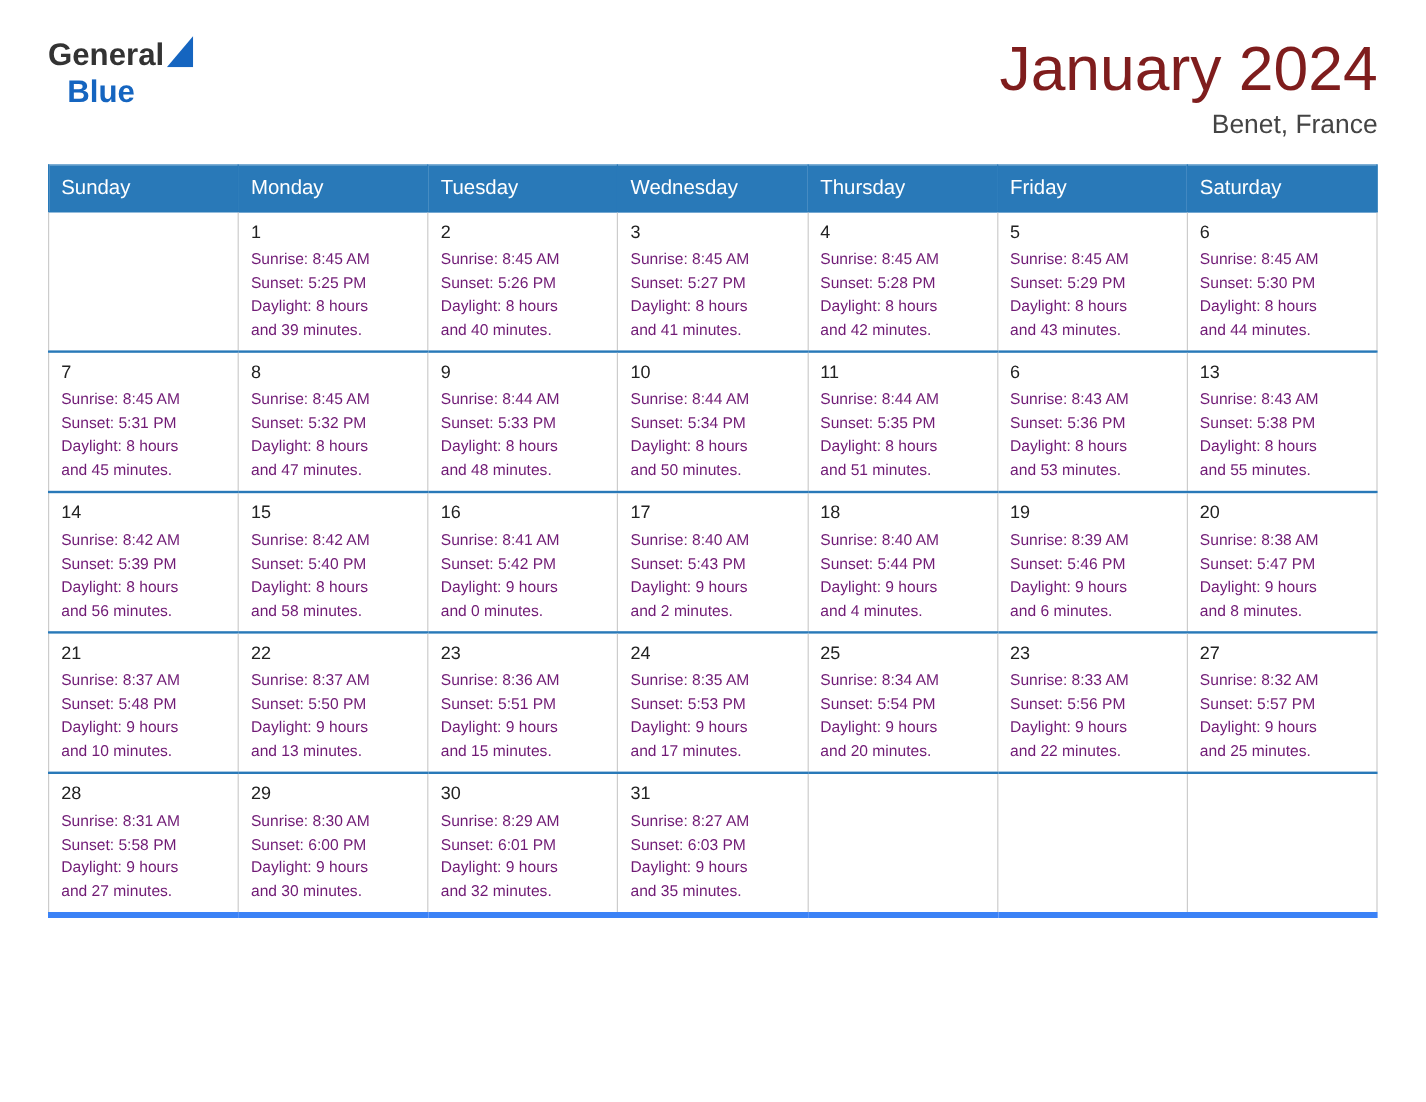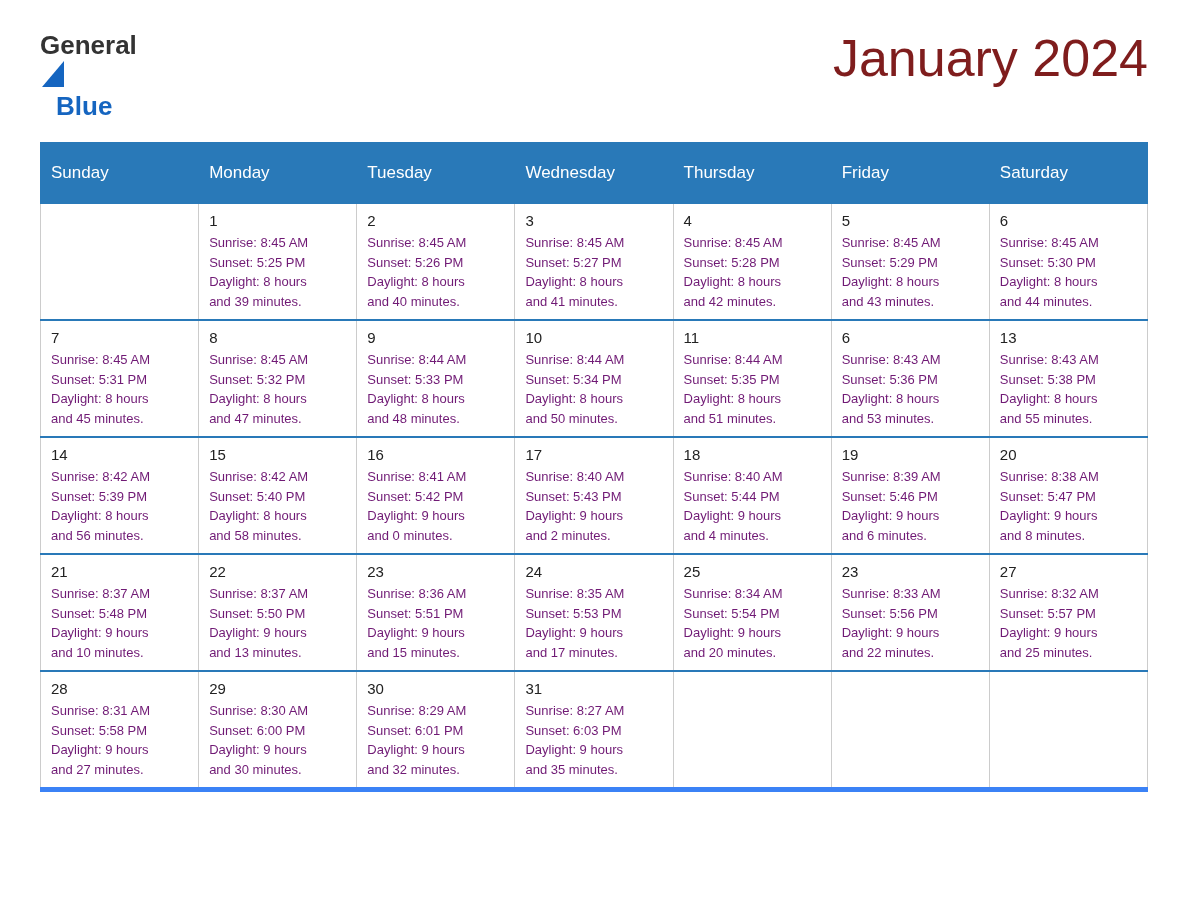--- a/index.html
+++ b/index.html
@@ -25,22 +25,21 @@
       font-size: 26px;
       font-weight: bold;
       color: #1565c0;
     }
     .logo-wrapper {
       display: flex;
       flex-direction: column;
     }
     .logo-top {
       display: flex;
-      align-items: flex-start;
-      flex-direction: column;
+      align-items: flex-end;
     }
     .title-block {
       text-align: right;
     }
     .month-title {
       font-size: 52px;
       font-weight: normal;
       color: #7f1d1d;
       line-height: 1.1;
     }
@@ -52,21 +51,21 @@
     .calendar {
       width: 100%;
       border-collapse: collapse;
       border: 1px solid #2979b8;
     }
     .calendar thead tr th {
       background-color: #2979b8;
       color: #fff;
       font-size: 17px;
       font-weight: normal;
-      padding: 20px 10px;
+      padding: 9px 10px;
       text-align: left;
       border: 1px solid #2979b8;
     }
     .calendar tbody tr td {
       vertical-align: top;
       padding: 8px 10px;
       border: 1px solid #ccc;
       border-bottom: 2px solid #2979b8;
       font-size: 13px;
       color: #333;
@@ -104,20 +103,21 @@
           <polygon points="0,26 22,26 22,0" fill="#1565c0"></polygon>
         </svg>
       </div>
     </div>
     <div>
       <span class="logo-text-blue" style="margin-left: 16px;">Blue</span>
     </div>
   </div>
   <div class="title-block">
     <div class="month-title">January 2024</div>
+    <div class="location">Benet, France</div>
   </div>
 </div>
 
 <table class="calendar">
   <thead>
     <tr>
     <th>Sunday</th>
         <th>Monday</th>
         <th>Tuesday</th>
         <th>Wednesday</th>

